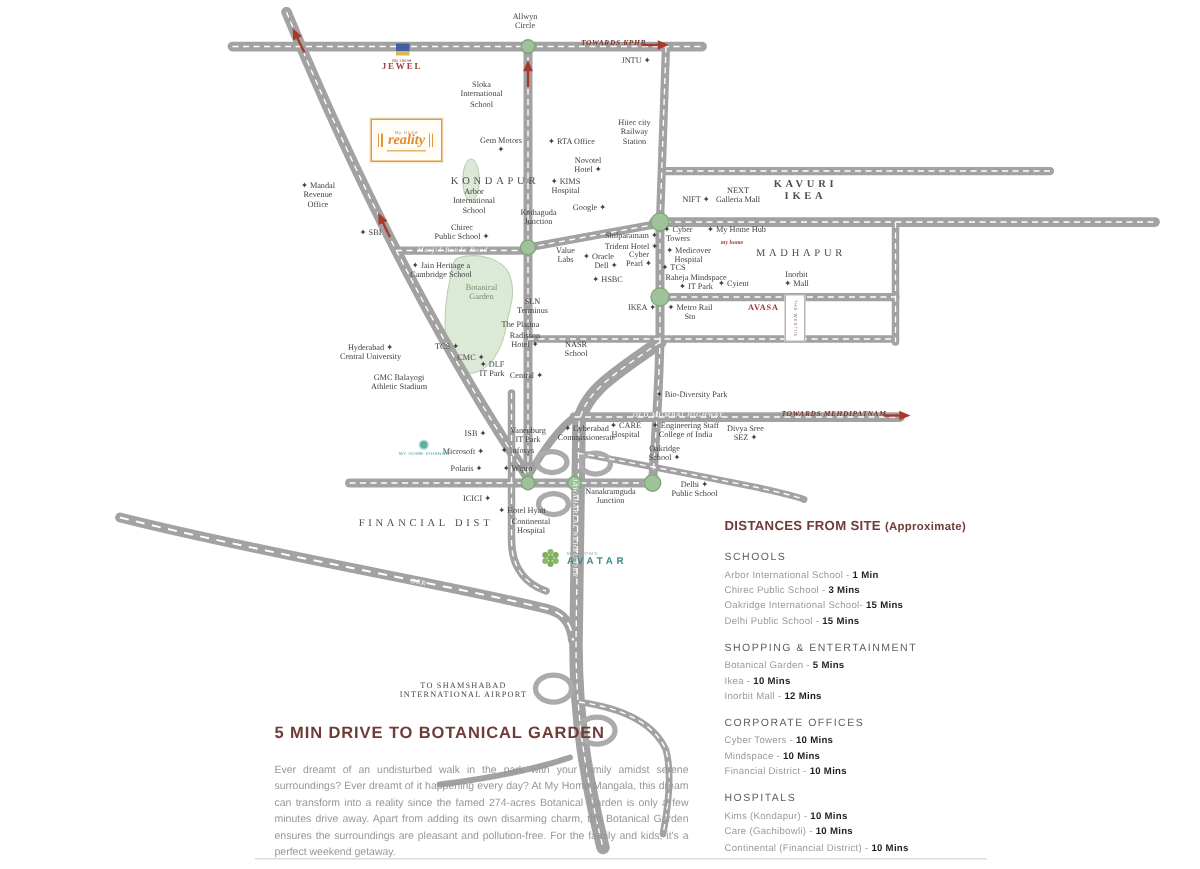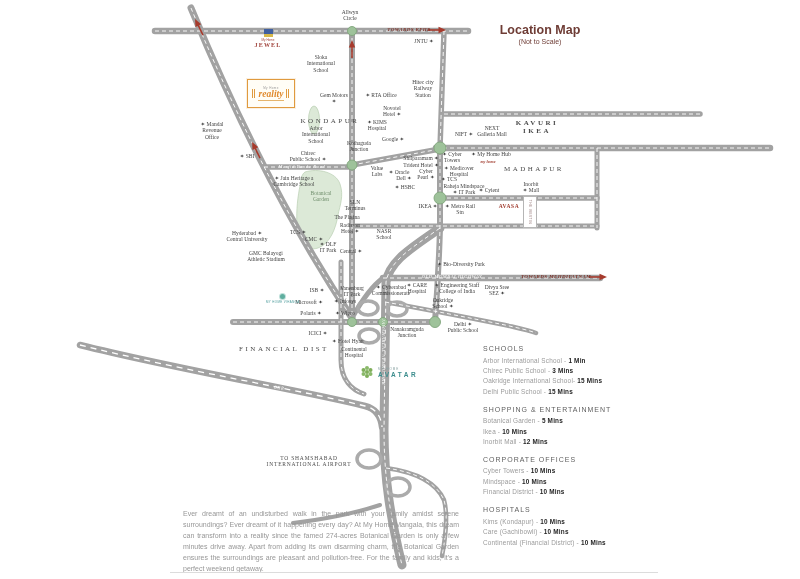--- a/index.html
+++ b/index.html
@@ -490,26 +490,26 @@
   </div>
 
   <div class="avatar">
     <div class="flower"></div>
     <div>
       <div class="avatar-brand">MY HOME</div>
       <div class="avatar-name">AVATAR</div>
     </div>
   </div>
 
-  <div class="loc-title">
-    <div class="t1">Location Map</div>
-    <div class="t2">(Not to Scale)</div>
-  </div>
 
   <div class="distances">
+    <div class="d-title">
+      <span>DISTANCES FROM SITE</span>
+      <span class="d-approx">(Approximate)</span>
+    </div>
     <div class="d-sec">
       <div class="d-sec-name">SCHOOLS</div>
       <div class="d-item"><span>Arbor International School - </span><b>1 Min</b></div>
       <div class="d-item"><span>Chirec Public School - </span><b>3 Mins</b></div>
       <div class="d-item"><span>Oakridge International School- </span><b>15 Mins</b></div>
       <div class="d-item"><span>Delhi Public School - </span><b>15 Mins</b></div>
     </div>
     <div class="d-sec">
       <div class="d-sec-name">SHOPPING &amp; ENTERTAINMENT</div>
       <div class="d-item"><span>Botanical Garden - </span><b>5 Mins</b></div>
@@ -523,16 +523,17 @@
       <div class="d-item"><span>Financial District - </span><b>10 Mins</b></div>
     </div>
     <div class="d-sec">
       <div class="d-sec-name">HOSPITALS</div>
       <div class="d-item"><span>Kims (Kondapur) - </span><b>10 Mins</b></div>
       <div class="d-item"><span>Care (Gachibowli) - </span><b>10 Mins</b></div>
       <div class="d-item"><span>Continental (Financial District) - </span><b>10 Mins</b></div>
     </div>
   </div>
 
+  <div class="headline">5 MIN DRIVE TO BOTANICAL GARDEN</div>
   <div class="para">Ever dreamt of an undisturbed walk in the park with your family amidst serene surroundings? Ever dreamt of it happening every day? At My Home Mangala, this dream can transform into a reality since the famed 274-acres Botanical Garden is only a few minutes drive away. Apart from adding its own disarming charm, the Botanical Garden ensures the surroundings are pleasant and pollution-free. For the family and kids, it's a perfect weekend getaway.</div>
   <div class="hairline"></div>
 
 </div>
 
 </body></html>

